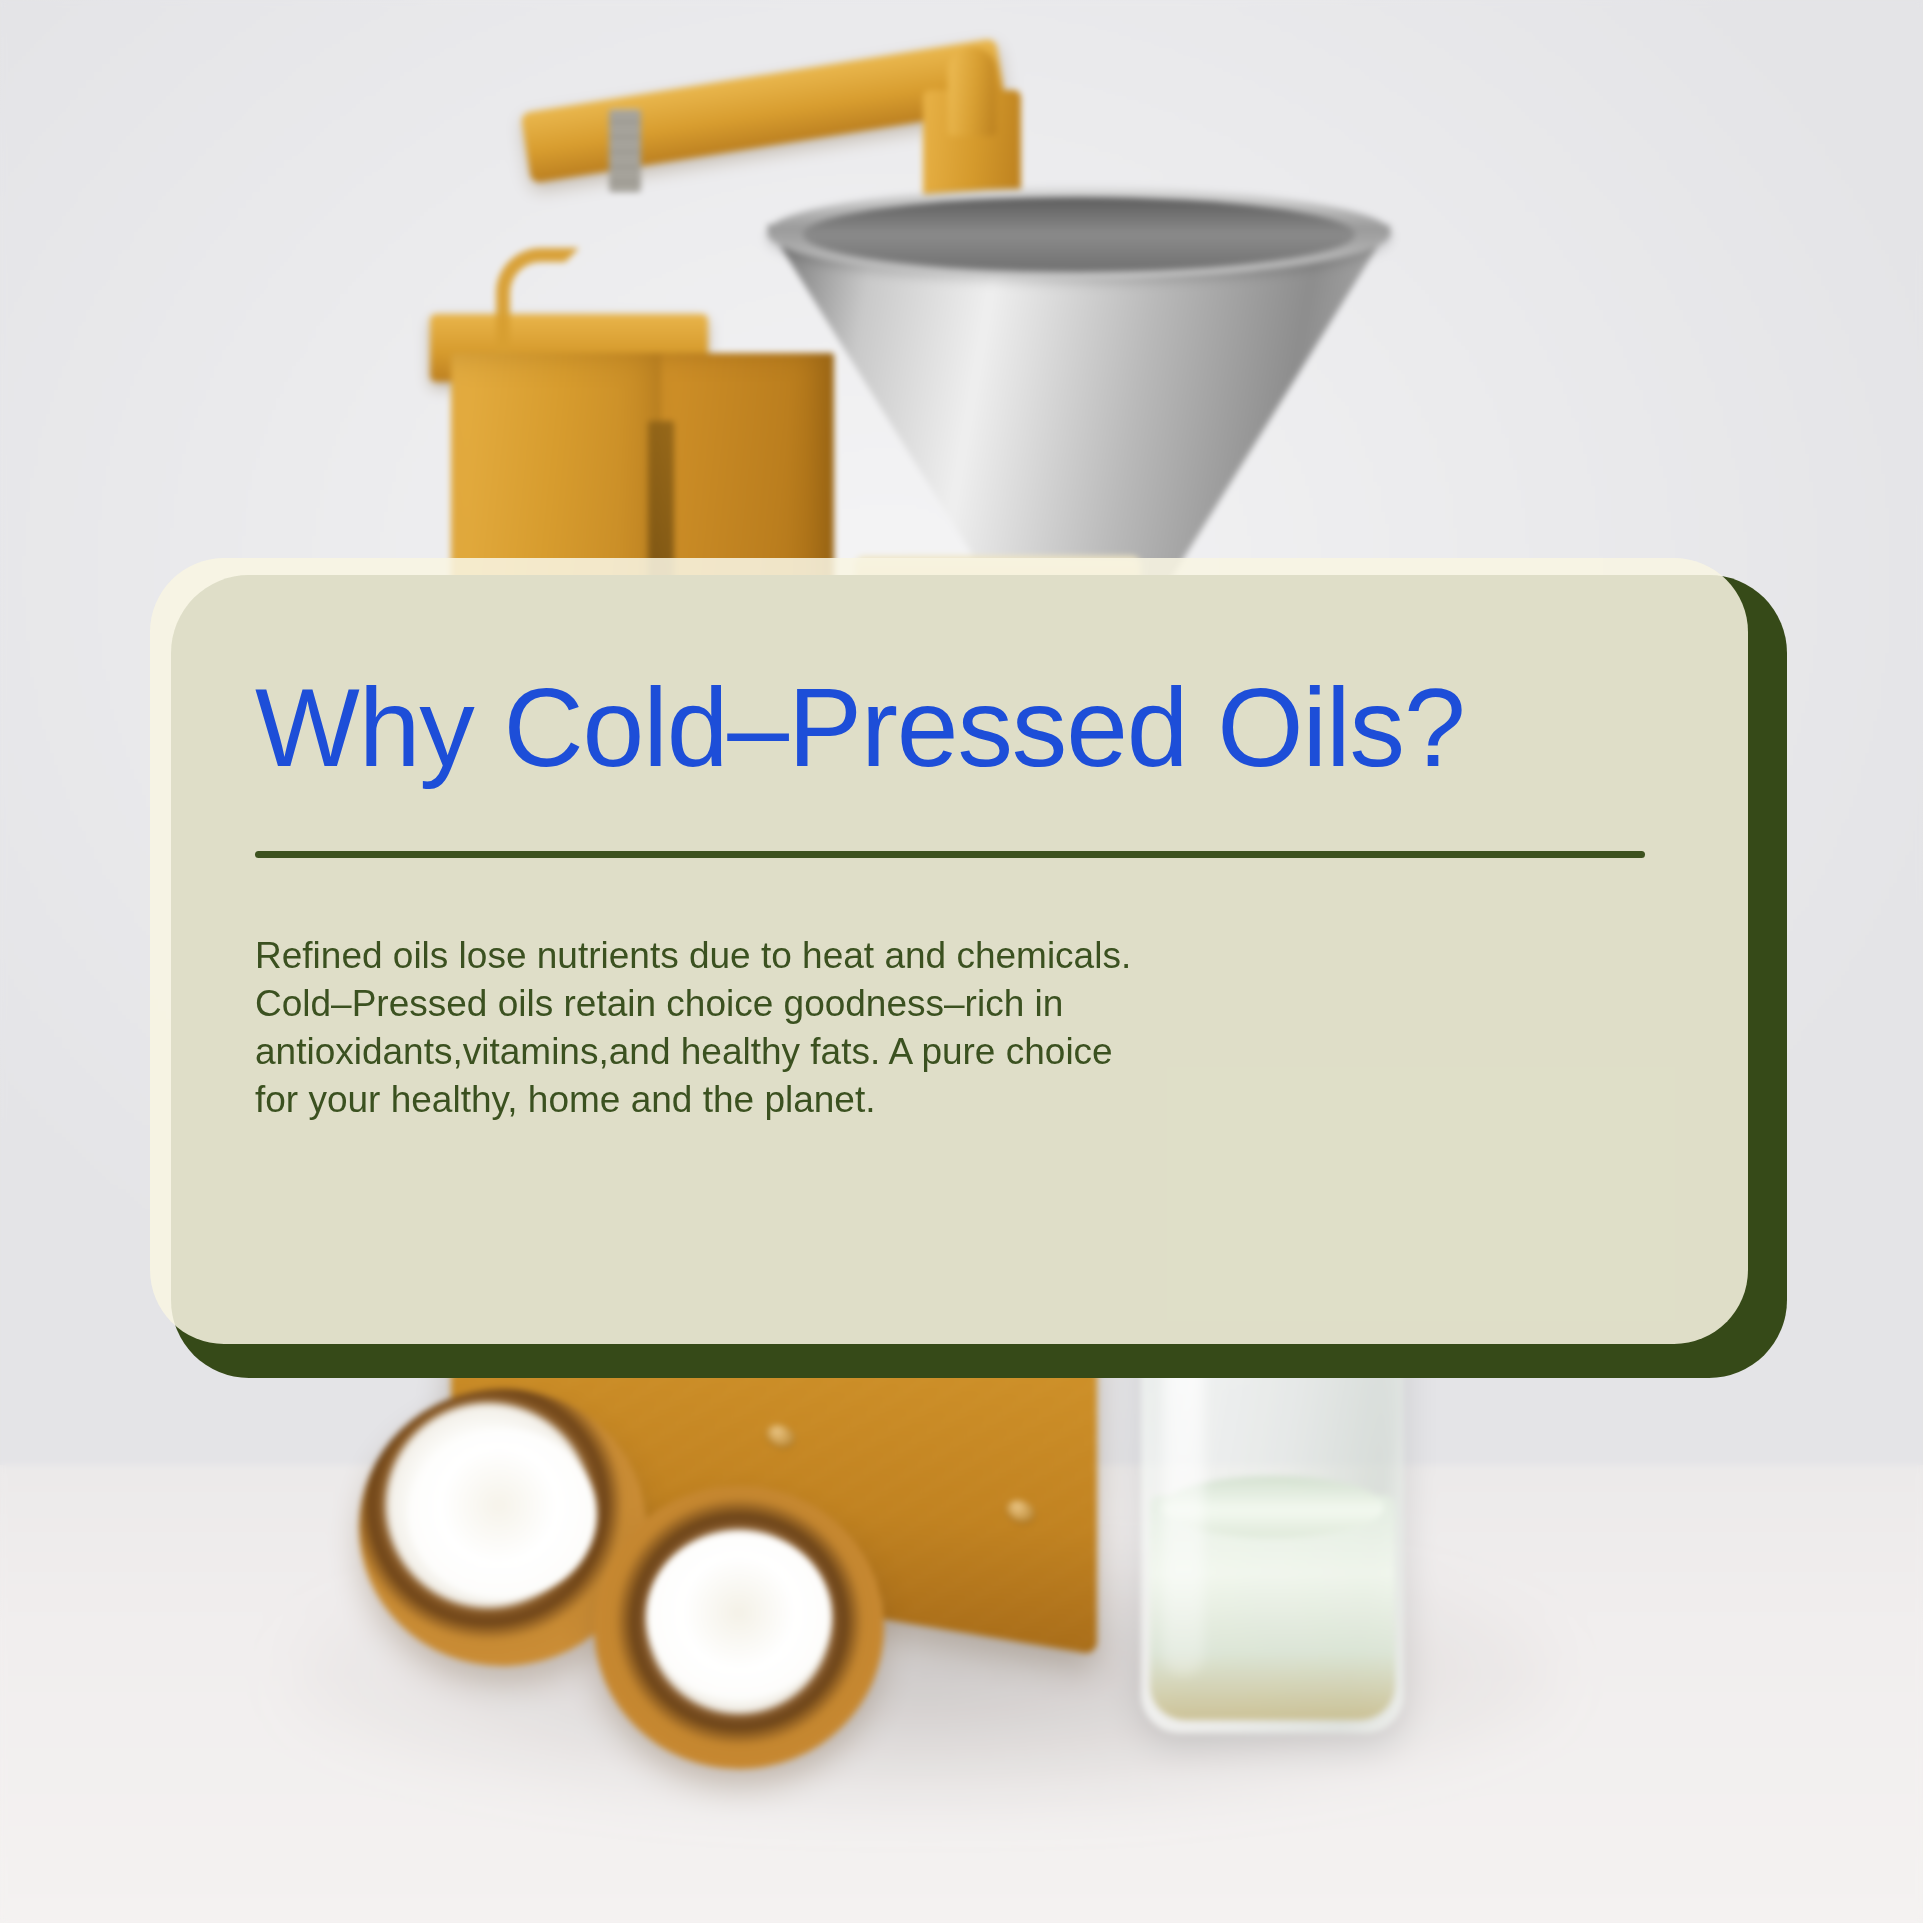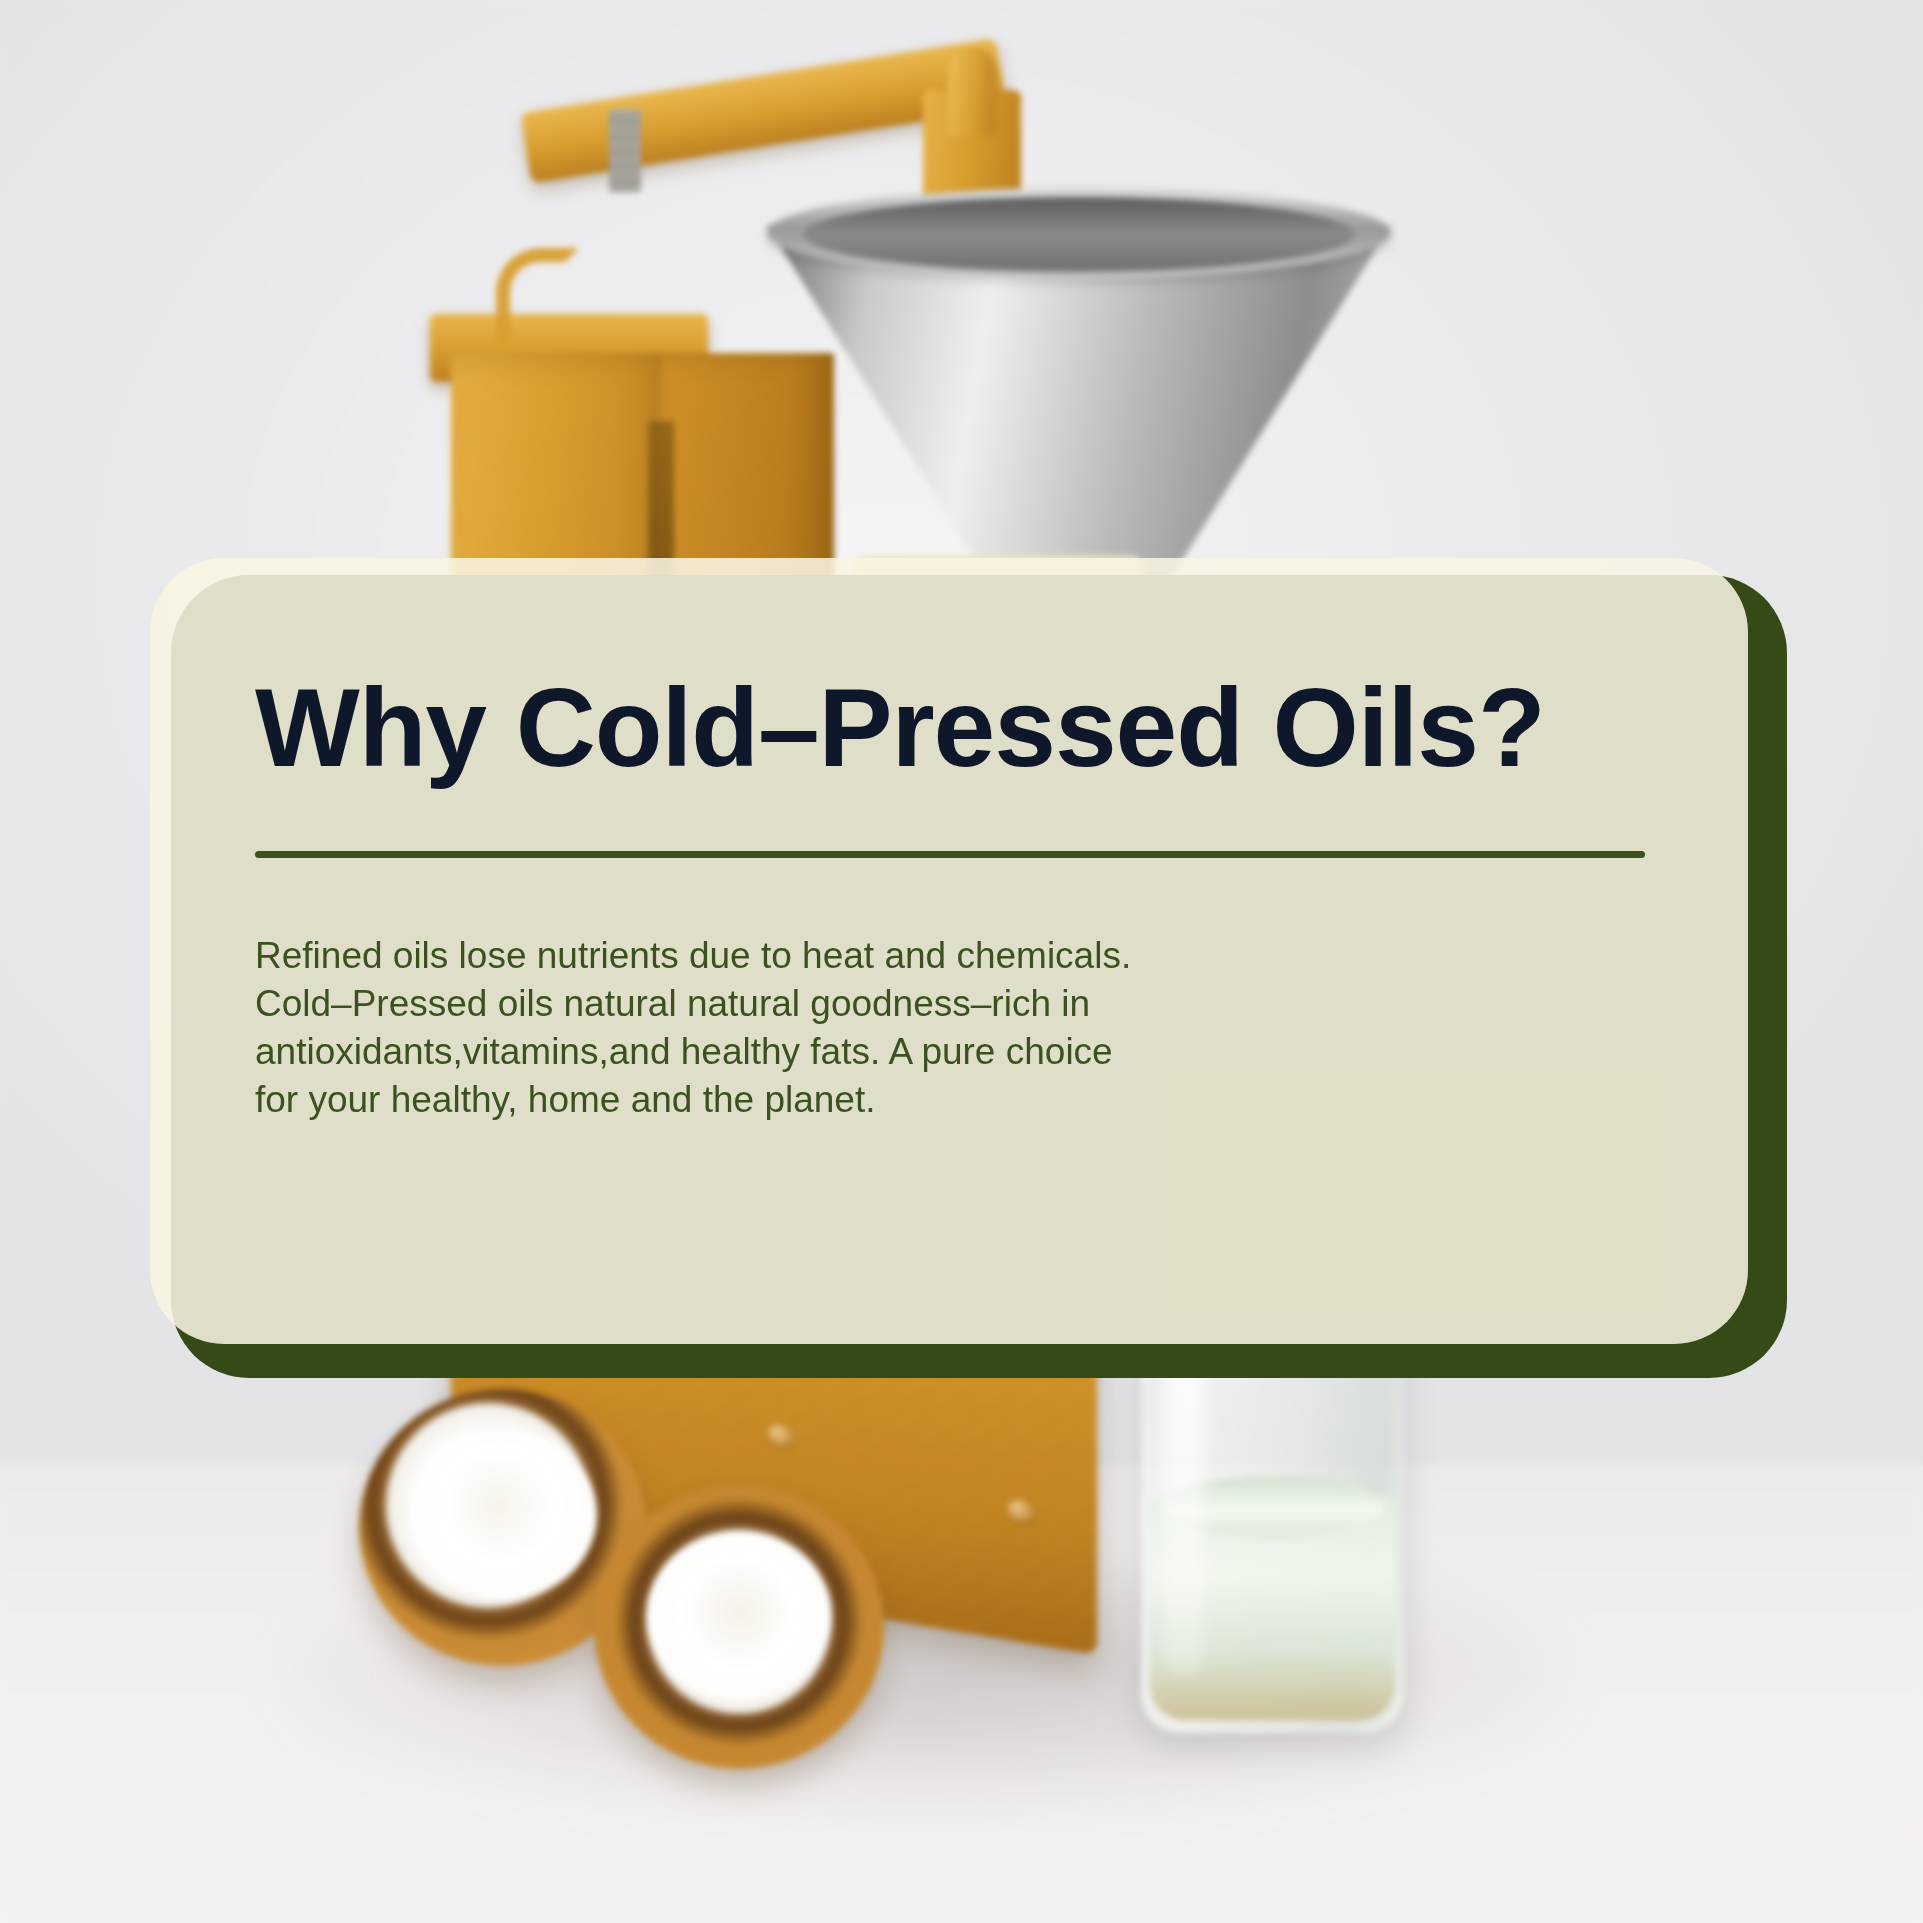--- a/index.html
+++ b/index.html
@@ -239,22 +239,22 @@
     position:absolute; left:21px; top:16.5px; width:1616px; height:803px;
     background:#364a18; border-radius:78px;
   }
   .card{
     position:absolute; left:0; top:0; width:1598px; height:786px;
     background:rgba(248,245,226,.87);
     border-radius:74px;
     padding:114px 105px 0 105px;
   }
   .card-title{
-    font-size:111px; font-weight:700; letter-spacing:-1.1px;
-    color:#0f172a; line-height:1.02; white-space:nowrap;
+    font-size:111px; font-weight:400; letter-spacing:-1.1px;
+    color:#1d4ed8; line-height:1.02; white-space:nowrap;
   }
   .card-divider{
     margin-top:66px; width:1390px; height:6.8px;
     background:#3d521f; border-radius:4.5px;
   }
   .card-body{
     margin-top:74px; font-size:37px; line-height:1.30;
     color:#3b5120; font-weight:400; max-width:1405px;
   }
   .card-body .ln{ display:block; white-space:nowrap; }
@@ -310,21 +310,21 @@
     <div class="photo-blur"></div>
   </div>
 
   <div class="card-wrap">
     <div class="card-border"></div>
     <div class="card">
       <h1 class="card-title">Why Cold–Pressed Oils?</h1>
       <div class="card-divider"></div>
       <div class="card-body">
         <span class="ln">Refined oils lose nutrients due to heat and chemicals.</span>
-        <span class="ln">Cold–Pressed oils natural natural goodness–rich in</span>
+        <span class="ln">Cold–Pressed oils retain choice goodness–rich in</span>
         <span class="ln">antioxidants,vitamins,and healthy fats. A pure choice</span>
         <span class="ln">for your healthy, home and the planet.</span>
       </div>
     </div>
   </div>
 
 </div>
 
 
 </body></html>

